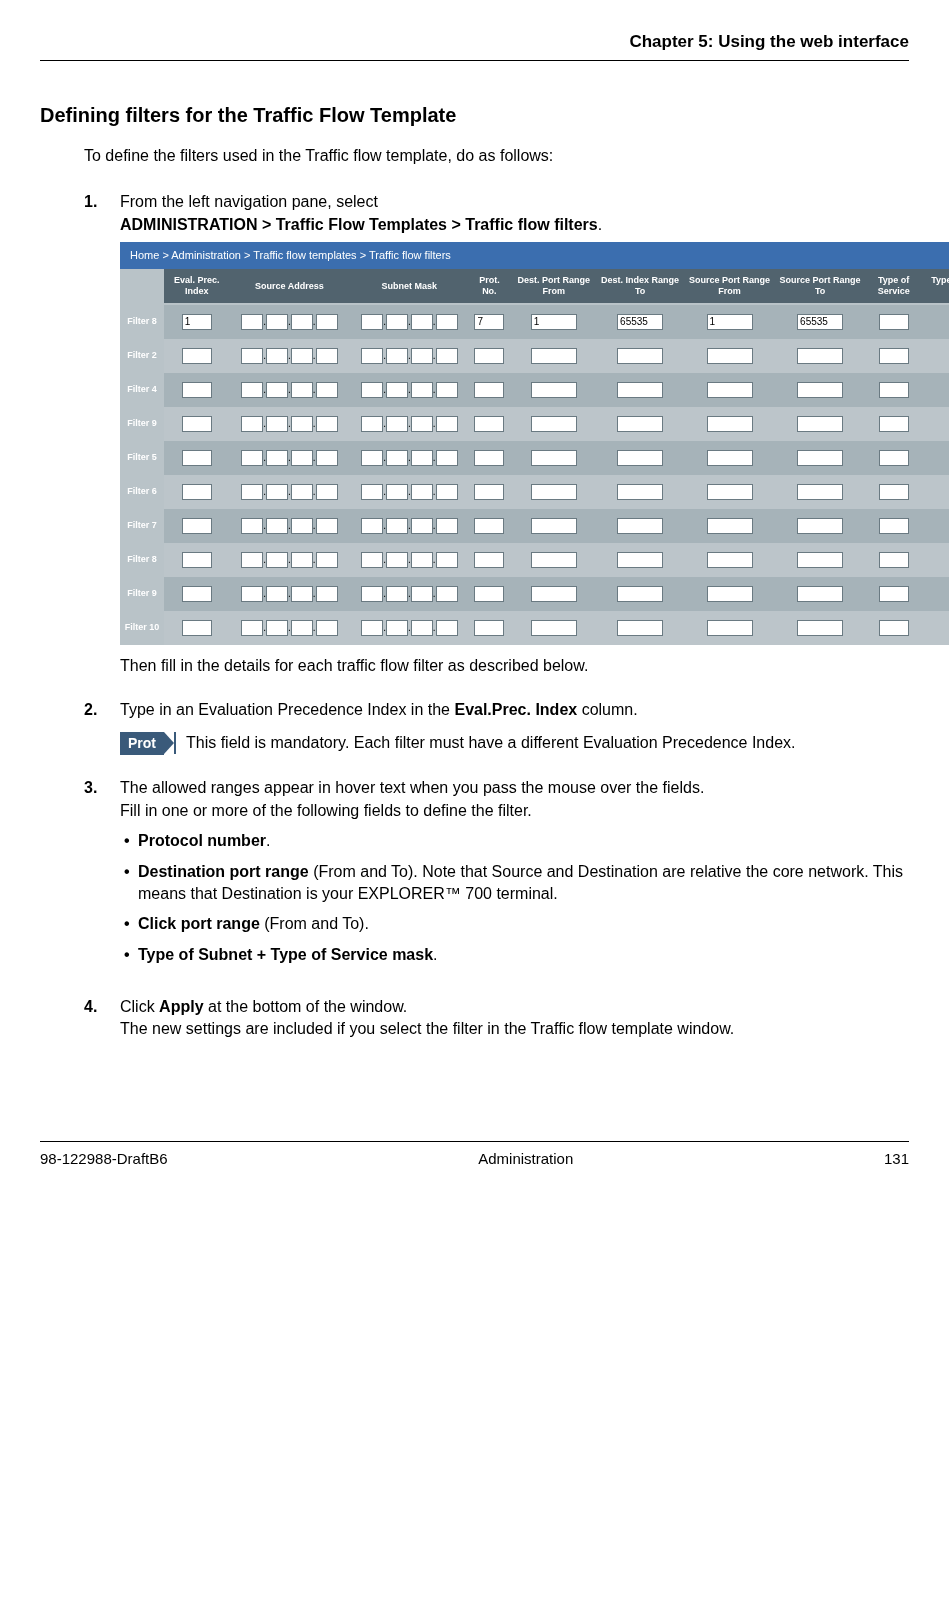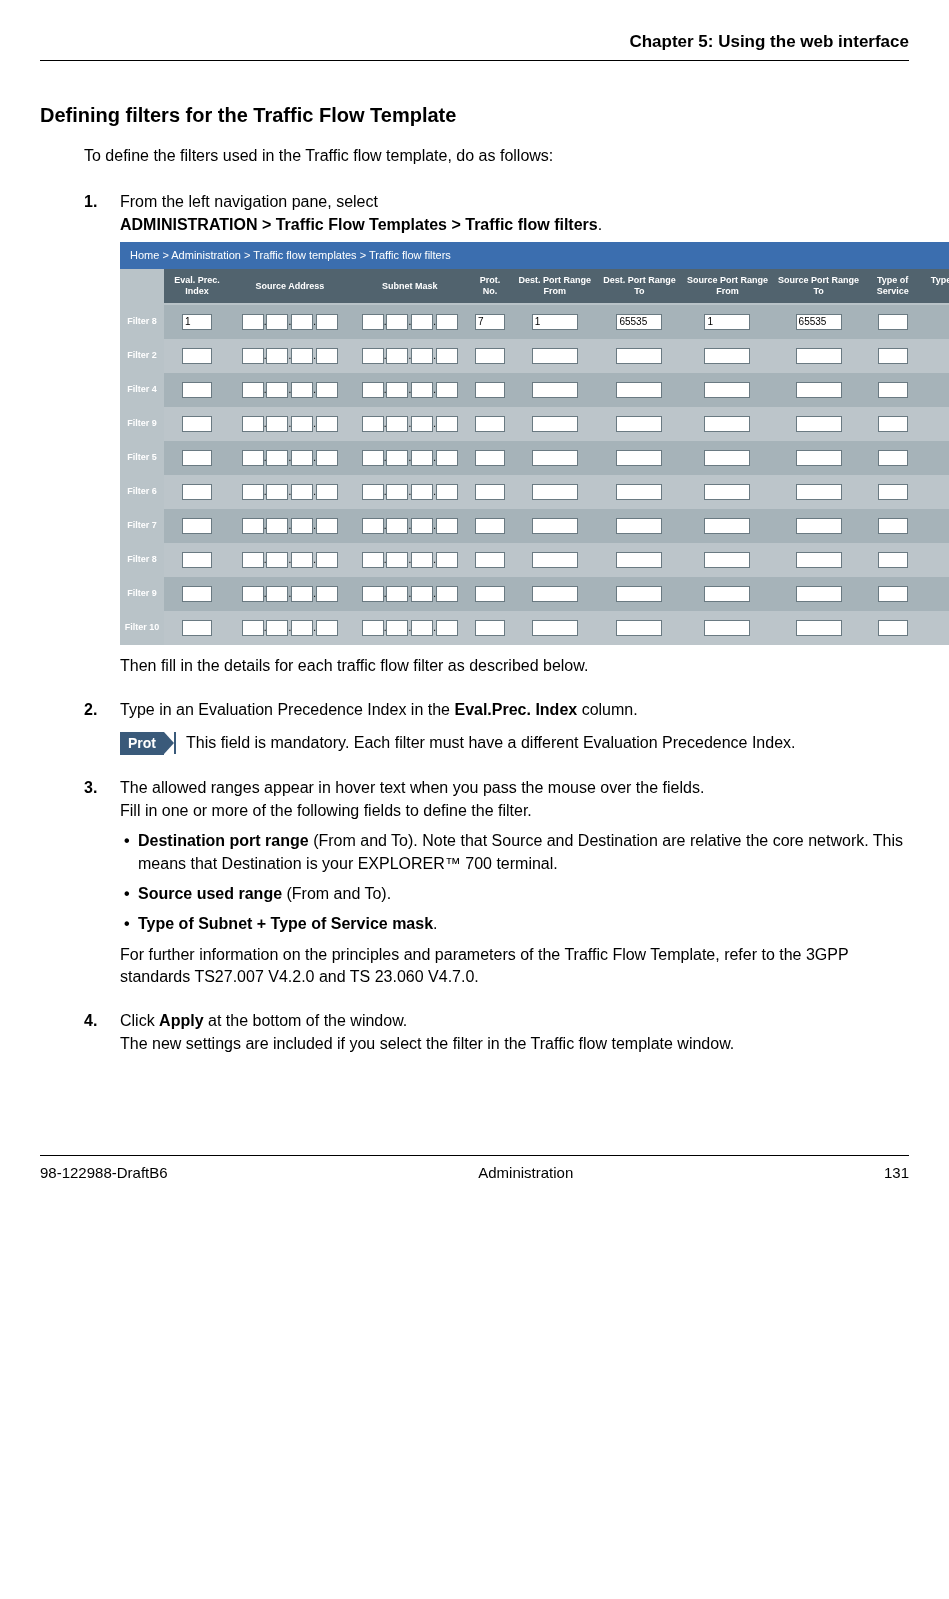--- a/index.html
+++ b/index.html
@@ -156,21 +156,21 @@
           <div class="crumbs">Home &gt; Administration &gt; Traffic flow templates &gt; Traffic flow filters</div>
           <table>
             <thead>
               <tr>
                 <th class="rowh"></th>
                 <th>Eval. Prec. Index</th>
                 <th style="width:120px;">Source Address</th>
                 <th style="width:120px;">Subnet Mask</th>
                 <th>Prot. No.</th>
                 <th>Dest. Port Range From</th>
-                <th>Dest. Port Range To</th>
+                <th>Dest. Index Range To</th>
                 <th>Source Port Range From</th>
                 <th>Source Port Range To</th>
                 <th>Type of Service</th>
                 <th>Type of Service Mask</th>
               </tr>
             </thead>
             <tbody id="filter-rows">
                 <tr class="even">
                   <td class="rowlabel">Filter 8</td>
                   <td><input class="mini w2" value="1" style=""></td>
@@ -323,25 +323,25 @@
     </div>
   </li>
 
   <li>
     <div class="step-row">
       <div class="step-num">3.</div>
       <div class="step-body">
         <div>The allowed ranges appear in hover text when you pass the mouse over the fields.</div>
         <div>Fill in one or more of the following fields to define the filter.</div>
         <ul class="bullets">
+          <li><span class="bold">Protocol number</span>.</li>
           <li><span class="bold">Destination port range</span><span> (From and To). Note that Source and Destination are relative the core network. This means that Destination is your EXPLORER™ 700 terminal.</span></li>
-          <li><span class="bold">Source used range</span><span> (From and To).</span></li>
+          <li><span class="bold">Click port range</span><span> (From and To).</span></li>
           <li><span class="bold">Type of Subnet + Type of Service mask</span>.</li>
         </ul>
-        <div>For further information on the principles and parameters of the Traffic Flow Template, refer to the 3GPP standards TS27.007 V4.2.0 and TS 23.060 V4.7.0.</div>
       </div>
     </div>
   </li>
 
   <li>
     <div class="step-row">
       <div class="step-num">4.</div>
       <div class="step-body">
         <span>Click </span><span class="bold">Apply</span><span> at the bottom of the window.</span>
         <div>The new settings are included if you select the filter in the Traffic flow template window.</div>

